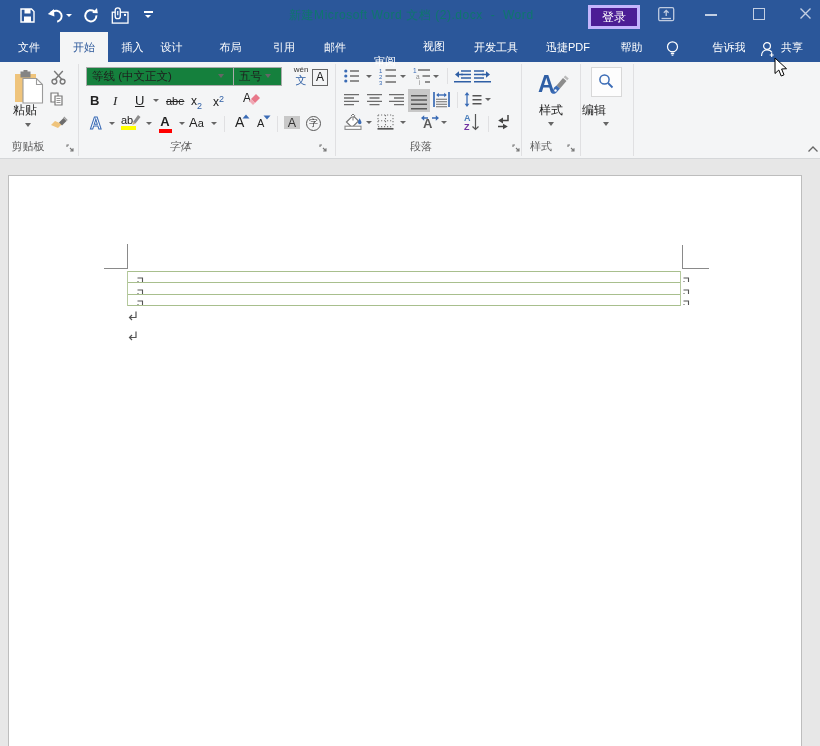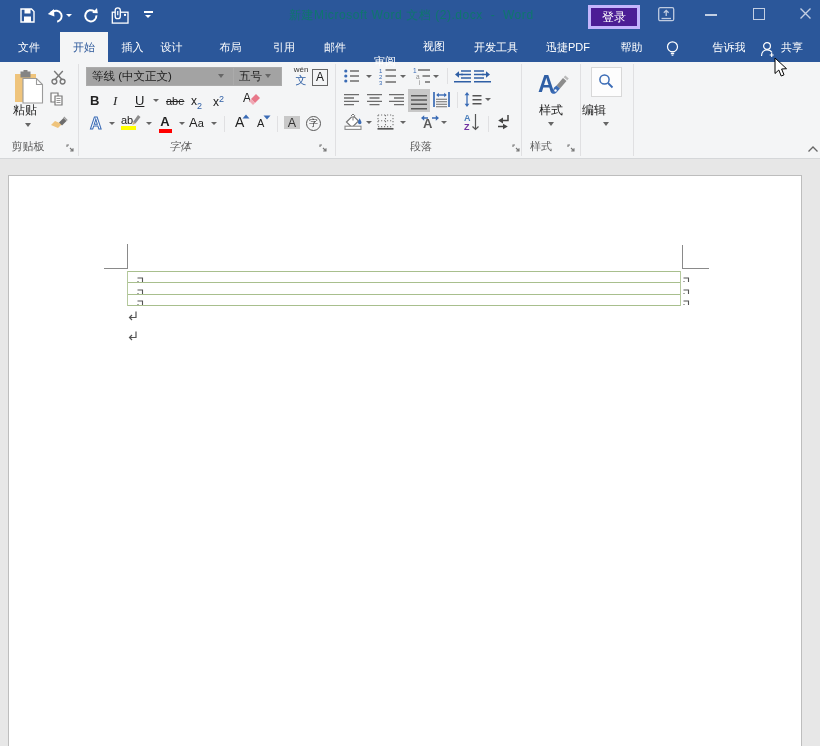--- a/index.html
+++ b/index.html
@@ -9,21 +9,21 @@
   #tabrow{position:absolute;left:0;top:32px;width:820px;height:30px;background:#2b579a;}
   #ribbon{position:absolute;left:0;top:62px;width:820px;height:96px;background:#f4f5f6;border-bottom:1px solid #d5d7d9;}
   #docarea{position:absolute;left:0;top:159px;width:820px;height:587px;background:#e7e7e7;}
   #page{position:absolute;left:8px;top:175px;width:792px;height:571px;background:#fff;
     border-top:1px solid #bdbdbd;border-left:1px solid #bdbdbd;border-right:1px solid #bdbdbd;}
   .tab{position:absolute;top:32px;height:30px;line-height:30px;color:#fff;font-size:11px;text-align:center;}
   .tab.active{background:#f4f5f6;color:#2b579a;}
   .ttl{position:absolute;top:0;height:32px;line-height:30px;color:#0f766e;font-size:12px;}
   .grplabel{position:absolute;top:139px;height:14px;line-height:14px;font-size:11px;color:#5d5d5d;text-align:center;}
   .vsep{position:absolute;top:64px;height:92px;width:1px;background:#e0e0e2;}
-  .combo{position:absolute;background:#a3a3a3;border:1px solid #ababab;font-size:11.5px;color:#1e1e1e;}
+  .combo{position:absolute;background:#15803d;border:1px solid #ababab;font-size:11.5px;color:#1e1e1e;}
   .dd{position:absolute;width:0;height:0;border-left:3.5px solid transparent;border-right:3.5px solid transparent;border-top:4px solid #666;}
   .ddl{position:absolute;width:0;height:0;border-left:3px solid transparent;border-right:3px solid transparent;border-top:3.5px solid #666;}
   svg{position:absolute;overflow:visible;}
 </style>
 </head>
 <body>
 <div id="titlebar"></div>
 <div id="tabrow"></div>
 <div id="ribbon"></div>
 <div id="docarea"></div>

